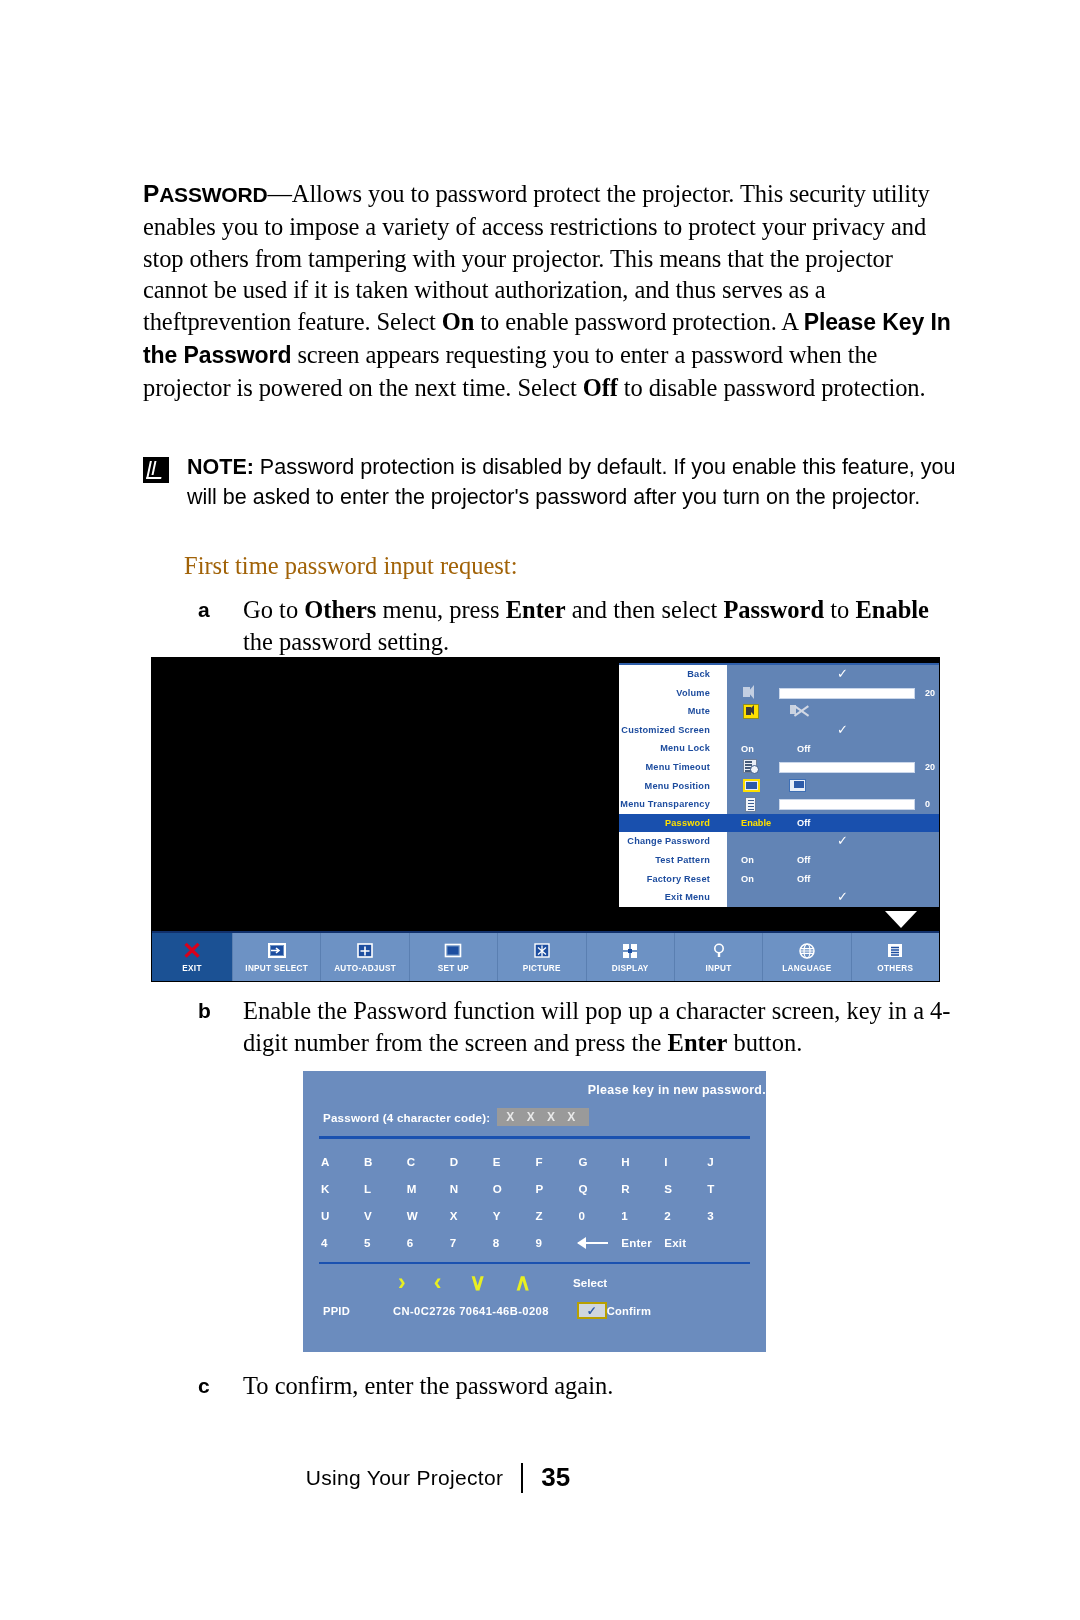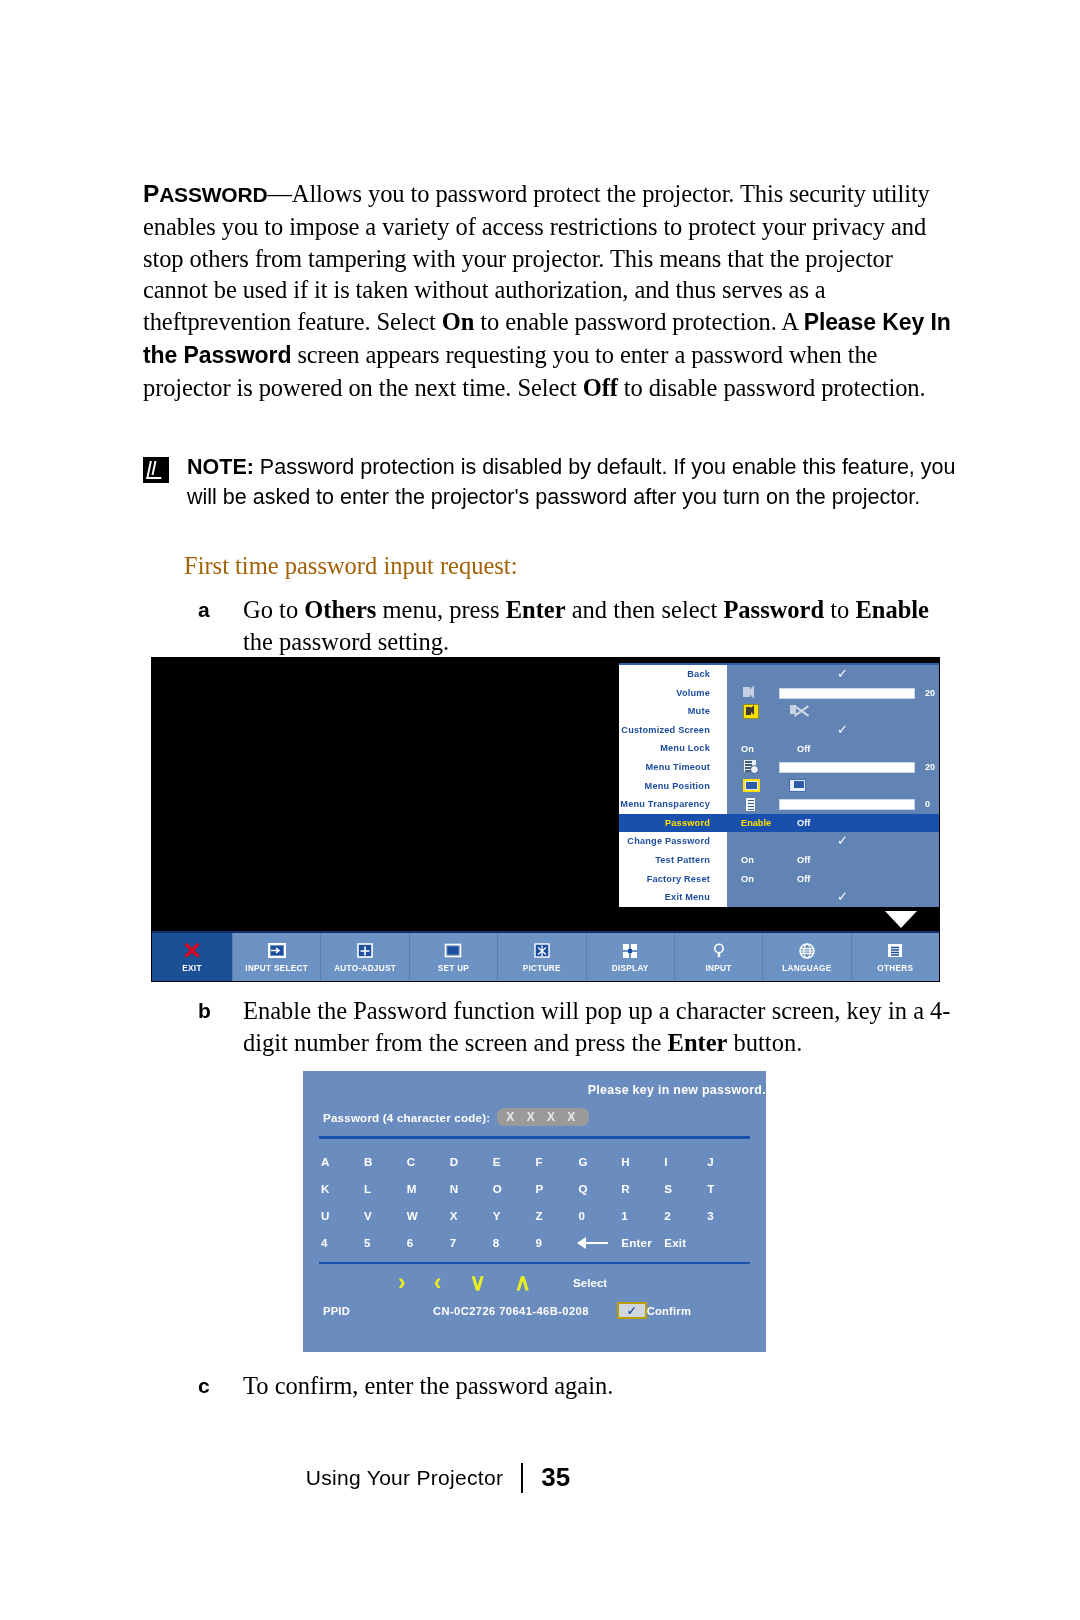--- a/index.html
+++ b/index.html
@@ -431,21 +431,20 @@
     letter-spacing: 0.2px;
   }
   .pw-field-box {
     margin-left: 7px;
     background: #9a9a9a;
     padding: 2px 9px;
     font-size: 12px;
     font-weight: bold;
     letter-spacing: 4.5px;
     color: #e9e9e9;
-    border-radius: 7px;
   }
   .pw-hr {
     height: 2.5px;
     background: #1a51b0;
     margin: 10px 16px 0 16px;
   }
   .pw-grid {
     margin: 9px 16px 0 18px;
   }
   .pw-grid-row {
@@ -503,21 +502,21 @@
   .pw-bottom {
     display: flex;
     align-items: center;
     margin-top: 10px;
     padding-left: 20px;
     font-size: 11.2px;
     font-weight: bold;
     letter-spacing: 0.2px;
   }
   .pw-ppid { width: 70px; }
-  .pw-ppid-val { letter-spacing: 0.4px; margin-left: 40px; }
+  .pw-ppid-val { letter-spacing: 0.4px; }
   .pw-confirm-box {
     margin-left: 28px;
     width: 30px; height: 17px;
     background: #cfd6de;
     border: 2px solid #b8a000;
     box-sizing: border-box;
     color: #2d5ba8;
     font-size: 12px;
     text-align: center;
     line-height: 14px;

